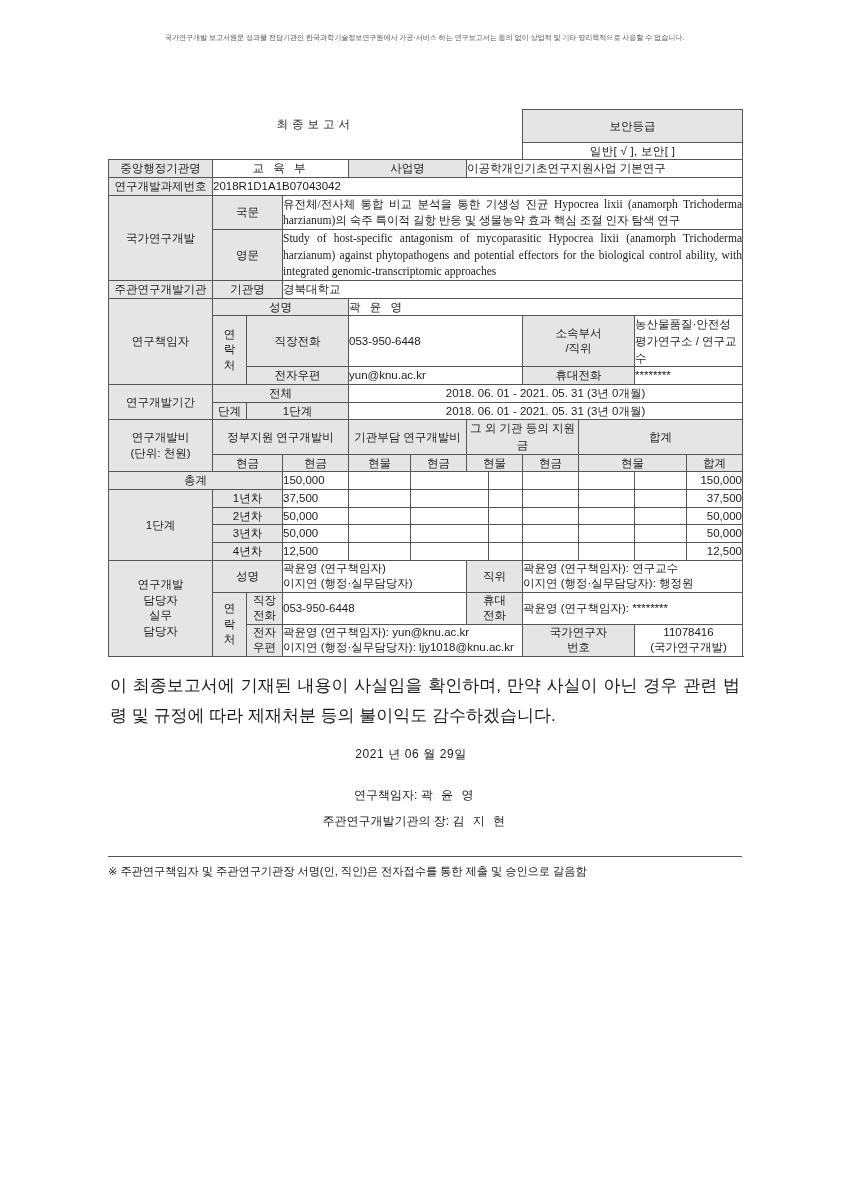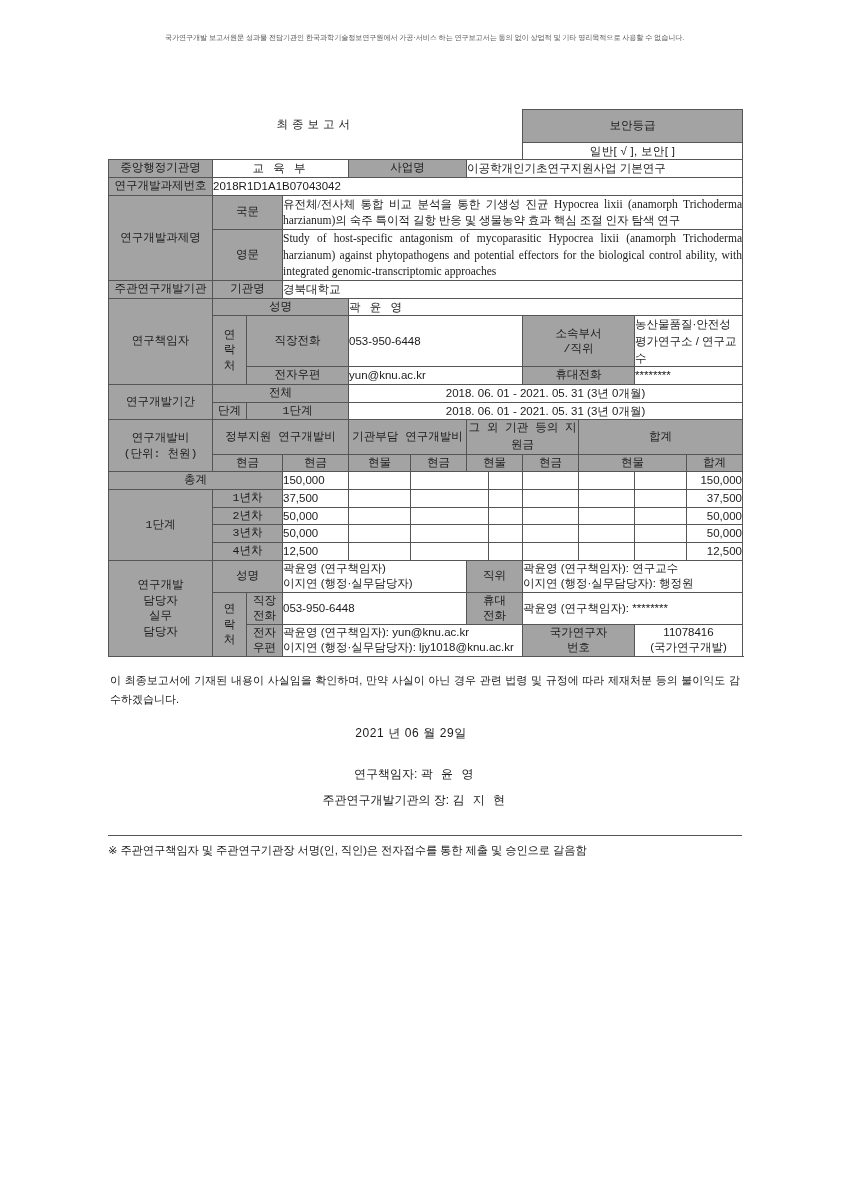--- a/index.html
+++ b/index.html
@@ -46,21 +46,21 @@
     width: 634px;
     table-layout: fixed;
   }
   table.main td {
     border: 1px solid #555;
     padding: 0;
     vertical-align: middle;
     font-size: 11.5px;
     line-height: 1.45;
   }
-  .shade { background: #a3a3a3; font-family: Liberation Mono, monospace; }
+  .shade { background: #e5e5e5; }
   .pad { padding: 4px 7px; }
   .c { text-align: center; }
   .l { text-align: left; }
   .r { text-align: right; }
 
   
   .title-cell {
     border: none !important;
     text-align: center;
     font-size: 27px;
@@ -108,21 +108,21 @@
     text-align: justify;
     text-justify: inter-word;
     font-family: Liberation Serif, serif;
   }
   .title-en { font-size: 11.5px; }
 
   .money { font-size: 11.5px; padding: 4px 6px; }
 
   .declaration {
     margin-top: 14px;
-    font-size: 11px;
+    font-size: 17px;
     line-height: 1.75;
     text-align: justify;
     text-justify: inter-word;
     padding: 0 2px;
   }
   .date-line {
     margin-top: 16px;
     text-align: center;
     font-size: 12px;
     padding-right: 28px;
@@ -190,21 +190,21 @@
         <td class="shade c pad" colspan="2">사업명</td>
         <td class="l pad" colspan="6">이공학개인기초연구지원사업 기본연구</td>
       </tr>
 
       <tr>
         <td class="shade c pad">연구개발과제번호</td>
         <td class="l pad" colspan="11">2018R1D1A1B07043042</td>
       </tr>
 
       <tr>
-        <td class="shade c vlabel" rowspan="2">연구개발과제명</td>
+        <td class="shade c vlabel" rowspan="2">국가연구개발</td>
         <td class="shade c" colspan="2">국문</td>
         <td class="title-kr" colspan="9">유전체/전사체 통합 비교 분석을 통한 기생성 진균 Hypocrea lixii (anamorph Trichoderma harzianum)의 숙주 특이적 길항 반응 및 생물농약 효과 핵심 조절 인자 탐색 연구</td>
       </tr>
       <tr>
         <td class="shade c" colspan="2">영문</td>
         <td class="title-en" colspan="9">Study of host-specific antagonism of mycoparasitic Hypocrea lixii (anamorph Trichoderma harzianum) against phytopathogens and potential effectors for the biological control ability, with integrated genomic-transcriptomic approaches</td>
       </tr>
 
       <tr>
         <td class="shade c pad">주관연구개발기관</td>

